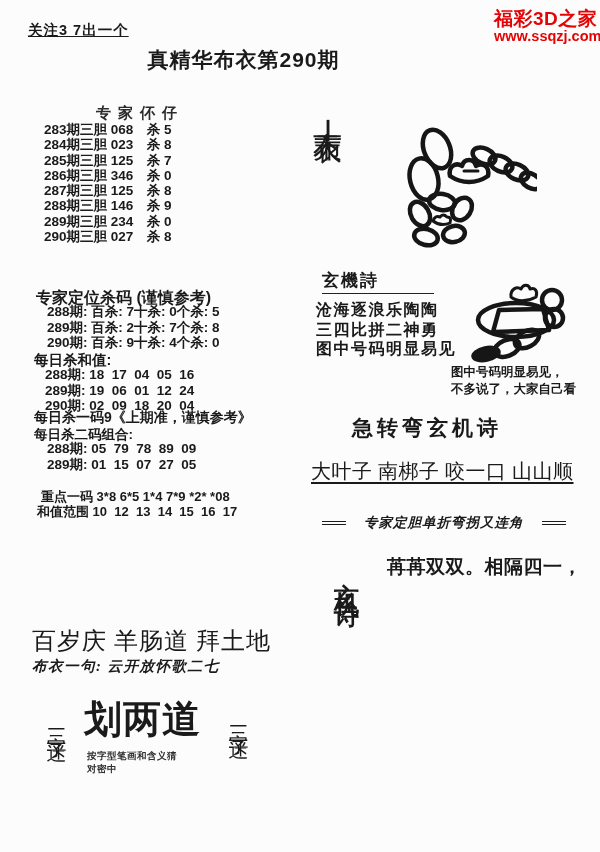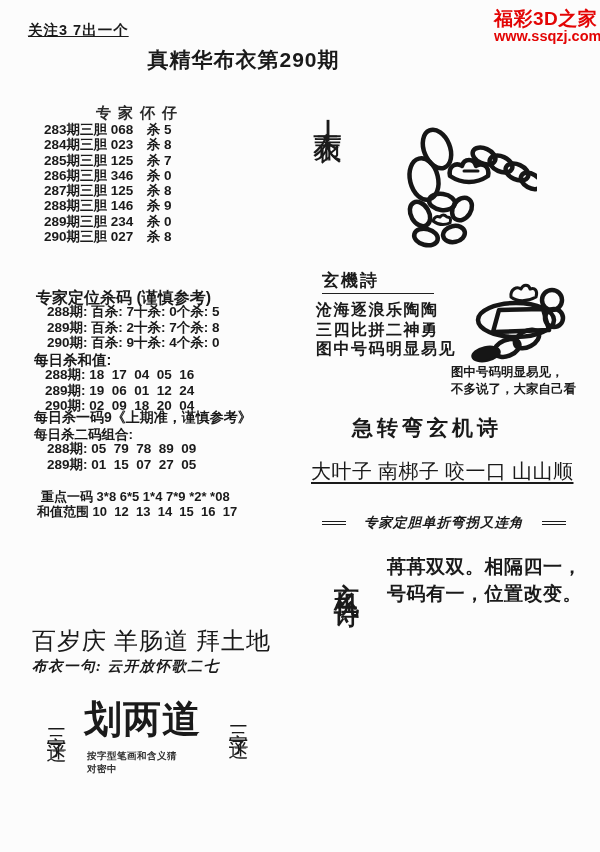--- a/index.html
+++ b/index.html
@@ -173,16 +173,15 @@
 
   <div class="abs divider">
     <span class="dline"></span>
     <span class="txt">专家定胆单折弯拐又连角</span>
     <span class="dline"></span>
   </div>
 
   <div class="abs mystic-vert vert b">玄机诗</div>
   <div class="abs mystic-lines b">
     <div>苒苒双双。相隔四一，</div>
-    <div>号码有一，位置改变。</div>
   </div>
 
 </div>
 
 </body></html>

